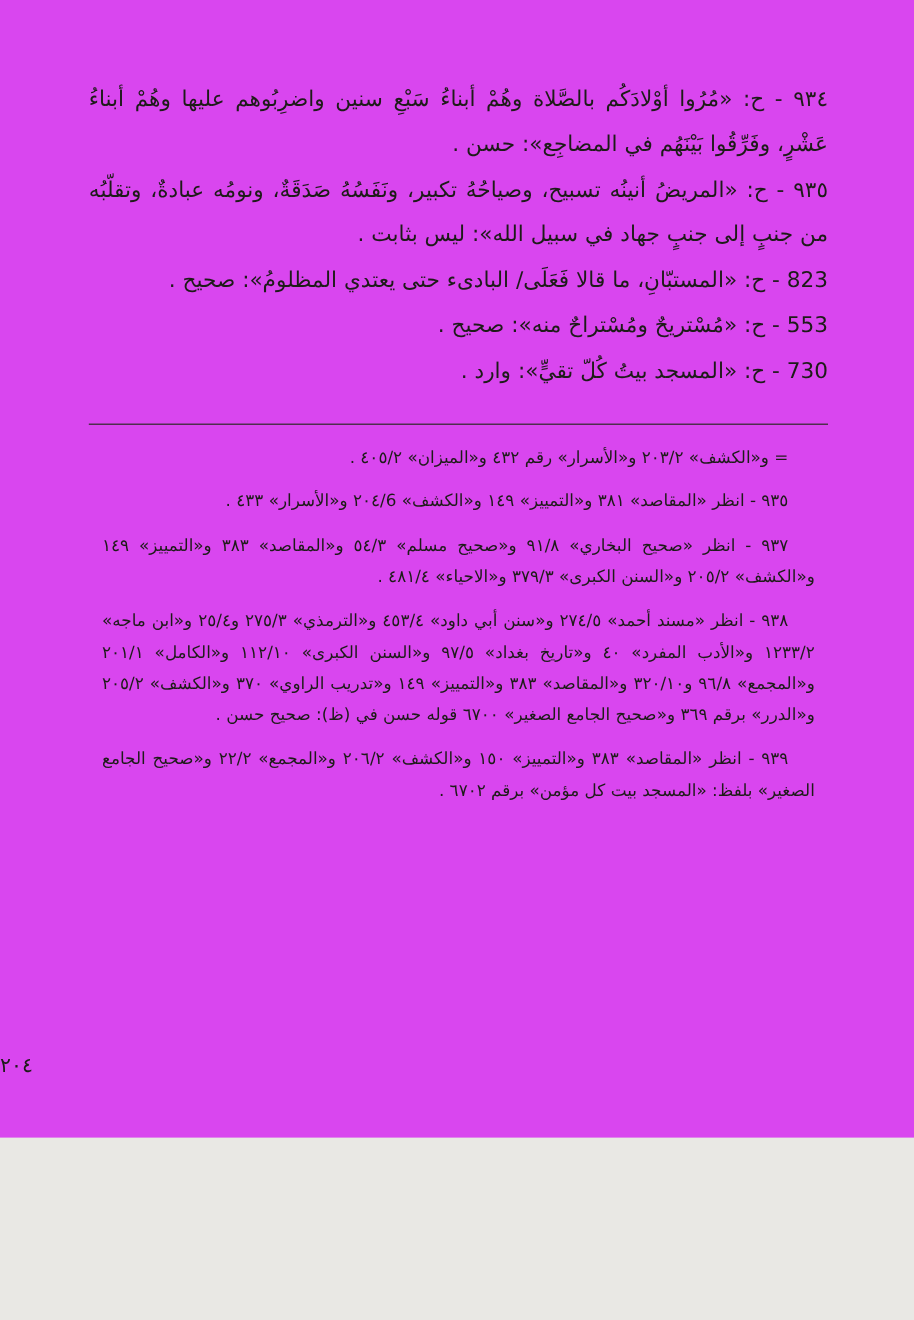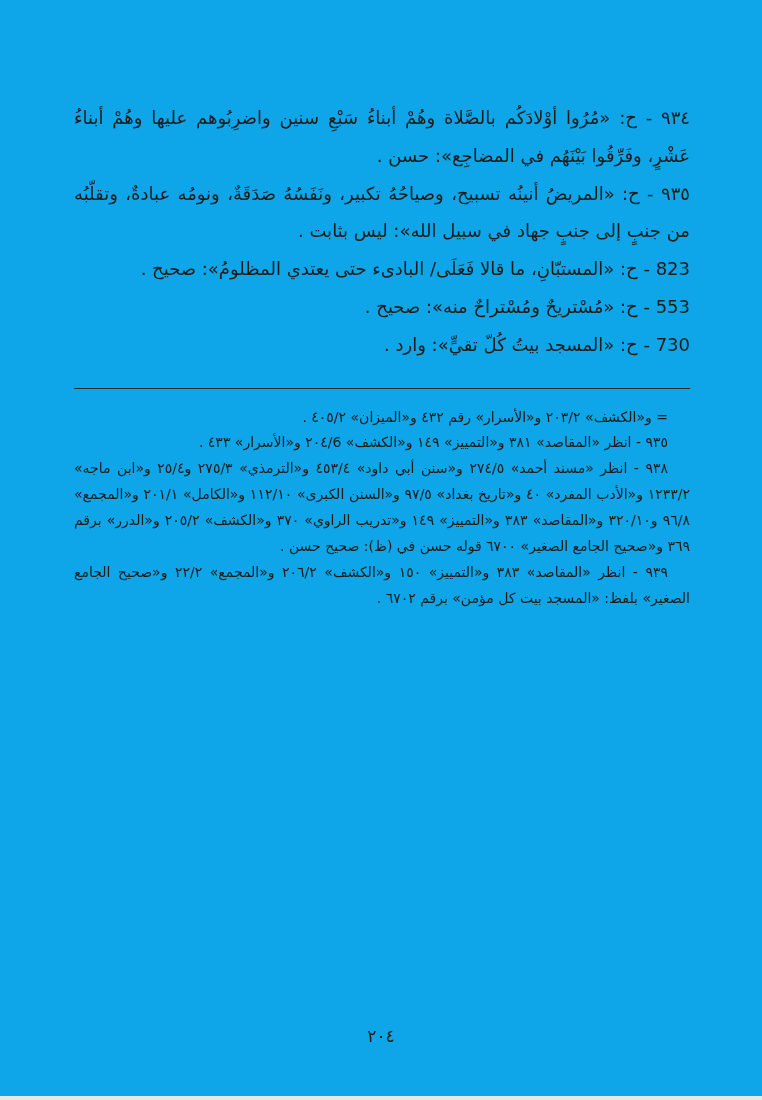--- a/index.html
+++ b/index.html
@@ -4,26 +4,26 @@
 <style>
   * { margin: 0; padding: 0; box-sizing: border-box; }
   html, body { background: #e9e8e4; }
   body {
     width: 762px;
     height: 1100px;
     font-family: "DejaVu Sans", sans-serif;
   }
   .page {
     width: 762px;
-    height: 1096px;
-    background: #0ea5e9;
+    height: 948px;
+    background: #d946ef;
     color: #1d1c18;
     direction: rtl;
     position: relative;
-    padding: 99px 72px 0 74px;
+    padding: 64px 72px 0 74px;
     overflow: hidden;
   }
   .main-text {
     font-size: 18px;
     line-height: 2.1;
     text-align: justify;
   }
   .entry {
     margin: 0;
   }
@@ -32,29 +32,29 @@
     border-top: 1.5px solid #2c2b27;
     width: 100%;
     margin: 24px 0 16px 0;
   }
   .footnotes {
     font-size: 14px;
     line-height: 1.85;
     text-align: justify;
   }
   .footnote {
-    margin: 0;
+    margin: 11px;
     text-indent: 22px;
   }
   .page-number {
     position: absolute;
     bottom: 50px;
     left: 0;
     right: 0;
-    text-align: center;
+    text-align: left;
     font-size: 17px;
     color: #1d1c18;
   }
 </style>
 </head>
 <body>
 
 <div class="page">
 
   <main class="main-text">
@@ -63,19 +63,20 @@
     <p class="entry">823 - ح: «المستبّانِ، ما قالا فَعَلَى/ البادىء حتى يعتدي المظلومُ»: صحيح .</p>
     <p class="entry">553 - ح: «مُسْتريحٌ ومُسْتراحٌ منه»: صحيح .</p>
     <p class="entry">730 - ح: «المسجد بيتُ كُلّ تقيٍّ»: وارد .</p>
   </main>
 
   <hr class="footnote-rule">
 
   <section class="footnotes">
     <p class="footnote">= و«الكشف» ٢٠٣/٢ و«الأسرار» رقم ٤٣٢ و«الميزان» ٤٠٥/٢ .</p>
     <p class="footnote">٩٣٥ - انظر «المقاصد» ٣٨١ و«التمييز» ١٤٩ و«الكشف» ٢٠٤/6 و«الأسرار» ٤٣٣ .</p>
+    <p class="footnote">٩٣٧ - انظر «صحيح البخاري» ٩١/٨ و«صحيح مسلم» ٥٤/٣ و«المقاصد» ٣٨٣ و«التمييز» ١٤٩ و«الكشف» ٢٠٥/٢ و«السنن الكبرى» ٣٧٩/٣ و«الاحياء» ٤٨١/٤ .</p>
     <p class="footnote">٩٣٨ - انظر «مسند أحمد» ٢٧٤/٥ و«سنن أبي داود» ٤٥٣/٤ و«الترمذي» ٢٧٥/٣ و٢٥/٤ و«ابن ماجه» ١٢٣٣/٢ و«الأدب المفرد» ٤٠ و«تاريخ بغداد» ٩٧/٥ و«السنن الكبرى» ١١٢/١٠ و«الكامل» ٢٠١/١ و«المجمع» ٩٦/٨ و٣٢٠/١٠ و«المقاصد» ٣٨٣ و«التمييز» ١٤٩ و«تدريب الراوي» ٣٧٠ و«الكشف» ٢٠٥/٢ و«الدرر» برقم ٣٦٩ و«صحيح الجامع الصغير» ٦٧٠٠ قوله حسن في (ظ): صحيح حسن .</p>
     <p class="footnote">٩٣٩ - انظر «المقاصد» ٣٨٣ و«التمييز» ١٥٠ و«الكشف» ٢٠٦/٢ و«المجمع» ٢٢/٢ و«صحيح الجامع الصغير» بلفظ: «المسجد بيت كل مؤمن» برقم ٦٧٠٢ .</p>
   </section>
 
   <div class="page-number">٢٠٤</div>
 
 </div>
 
 </body></html>

